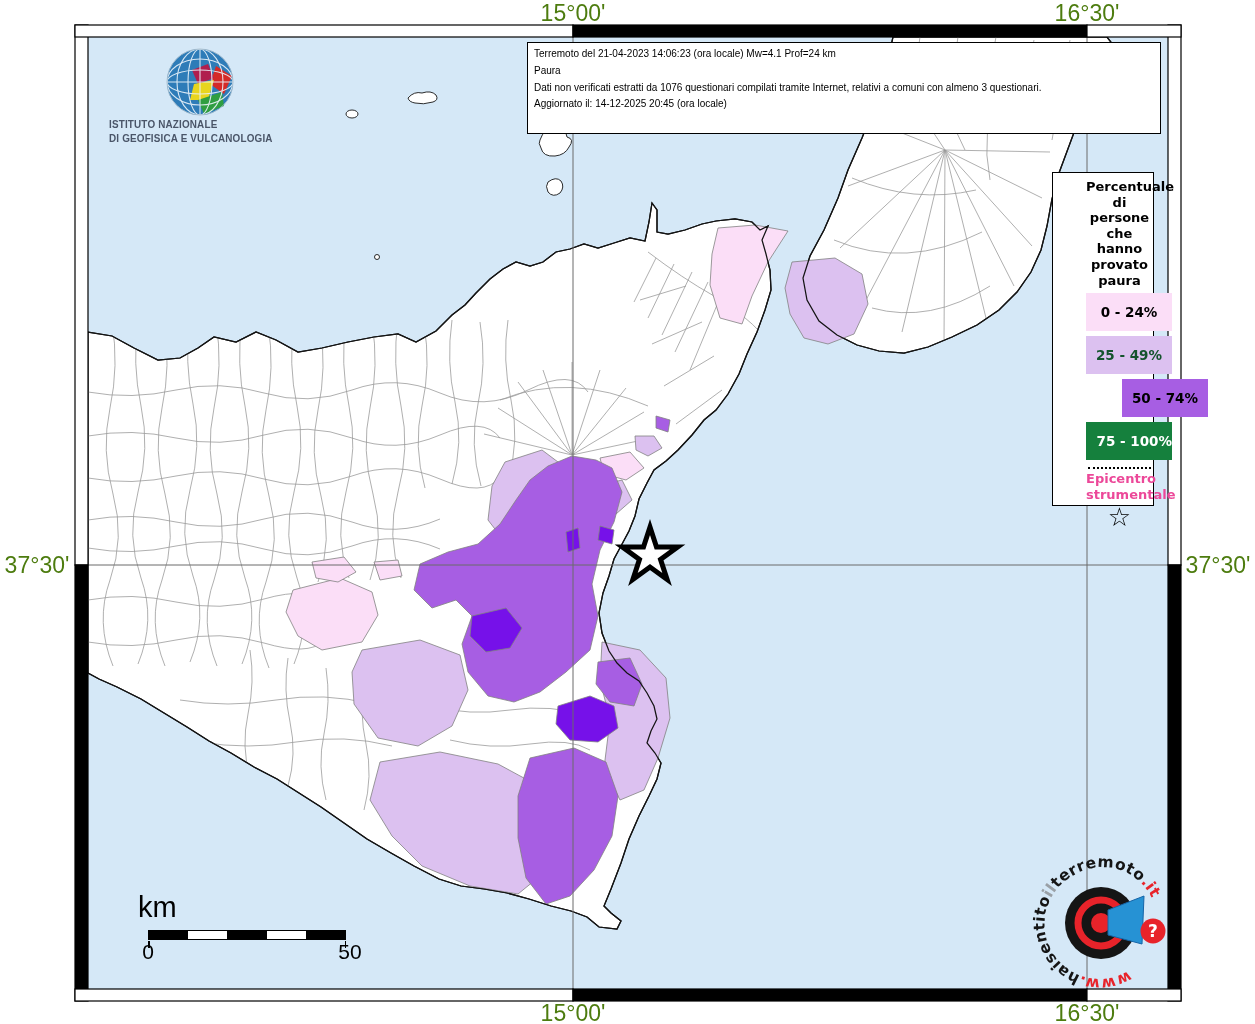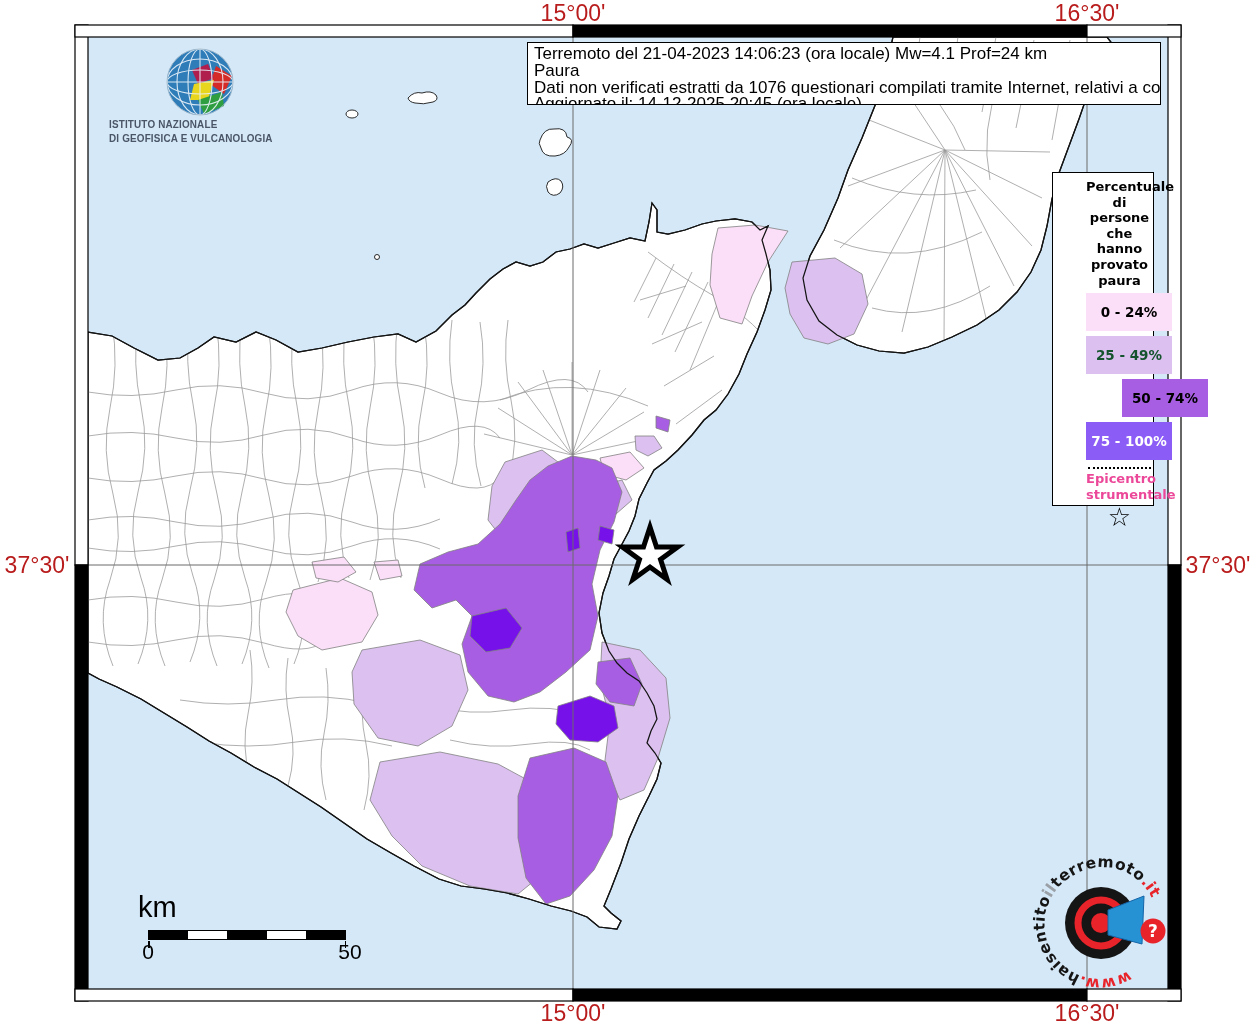--- a/index.html
+++ b/index.html
@@ -11,24 +11,24 @@
   .sea{fill:var(--sea);}
   .land{fill:var(--land);stroke:#141414;stroke-width:1.25;}
   .landline{fill:none;stroke:#141414;stroke-width:1.25;}
   .isle{fill:var(--land);stroke:#141414;stroke-width:0.9;}
   .mesh{fill:none;stroke:#9b9b9b;stroke-width:0.8;}
   .rg{stroke:#828282;stroke-width:0.8;}
   .c0{fill:var(--c0);} .c1{fill:var(--c1);} .c2{fill:var(--c2);} .c3{fill:var(--c3);}
   .grid{stroke:#6b6b6b;stroke-width:1;}
   .fw{fill:#fff;stroke:#000;stroke-width:1.2;}
   .fb{fill:#000;stroke:#000;stroke-width:1.2;}
-  .axis-label{position:absolute;transform:translate(-50%,-50%);font-size:23px;color:#b91c1c;white-space:nowrap;}
-  .title-box{position:absolute;left:527px;top:42px;width:634px;height:63px;background:#fff;
+  .axis-label{position:absolute;transform:translate(-50%,-50%);font-size:23px;color:#4d7c0f;white-space:nowrap;}
+  .title-box{position:absolute;left:527px;top:42px;width:634px;height:92px;background:#fff;
              border:1.4px solid #000;box-sizing:border-box;padding:3px 6px;
-             font-size:17px;line-height:16.8px;color:#000;overflow:hidden;}
+             font-size:10px;line-height:16.8px;color:#000;overflow:hidden;}
   .title-box div{white-space:nowrap;}
   .ingv{position:absolute;left:100px;top:46px;display:flex;align-items:center;flex-direction:column;}
   .ingv-text{margin-left:9px;font-weight:bold;font-size:11.5px;line-height:13.5px;color:#4a5568;
              transform:scaleX(0.86);transform-origin:left center;letter-spacing:0.2px;}
   .legend{position:absolute;left:1052px;top:172px;width:102px;height:334px;background:#fff;
           border:1.6px solid #000;box-sizing:border-box;text-align:center;
           font-family:"DejaVu Sans",sans-serif;padding-left:33px;}
   .legend-title{font-weight:bold;font-size:13px;line-height:15.6px;margin-top:6px;color:#000;}
   .swatch{width:86px;height:38px;margin:5px auto 0;line-height:38px;font-weight:bold;font-size:13.5px;}
   .swatch:first-of-type{margin-top:8px;}
@@ -249,21 +249,21 @@
     <div class="legend-title">
       <div>Percentuale</div>
       <div>di persone</div>
       <div>che hanno</div>
       <div>provato</div>
       <div>paura</div>
     </div>
     <div class="swatch" style="background-color: rgb(251, 222, 247); color: rgb(0, 0, 0);">0 - 24%</div>
     <div class="swatch" style="background-color: rgb(220, 193, 240); color: #14532d;">25 - 49%</div>
     <div class="swatch" style="background-color: rgb(167, 94, 227); color: rgb(0, 0, 0); margin-left: 36px;">50 - 74%</div>
-    <div class="swatch" style="background-color: #8b5cf6; color: rgb(255, 255, 255);">75 - 100%</div>
+    <div class="swatch" style="background-color: #15803d; color: rgb(255, 255, 255); text-align: right;">75 - 100%</div>
     <div class="leg-divider"></div>
     <div class="leg-epi">
       <div>Epicentro</div>
       <div>strumentale</div>
     </div>
     <div class="leg-star">☆</div>
   </div>
 
   <div class="scalebar">
     <div class="sb-km">km</div>

